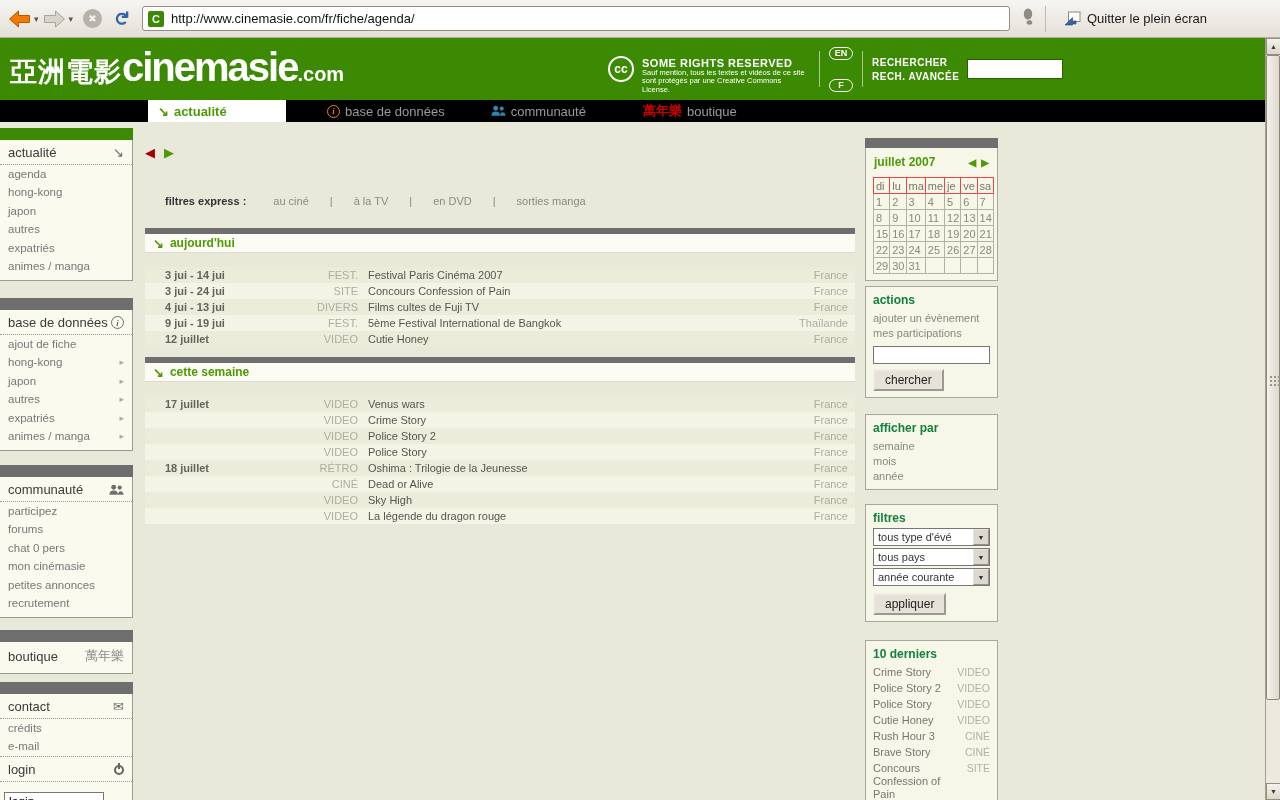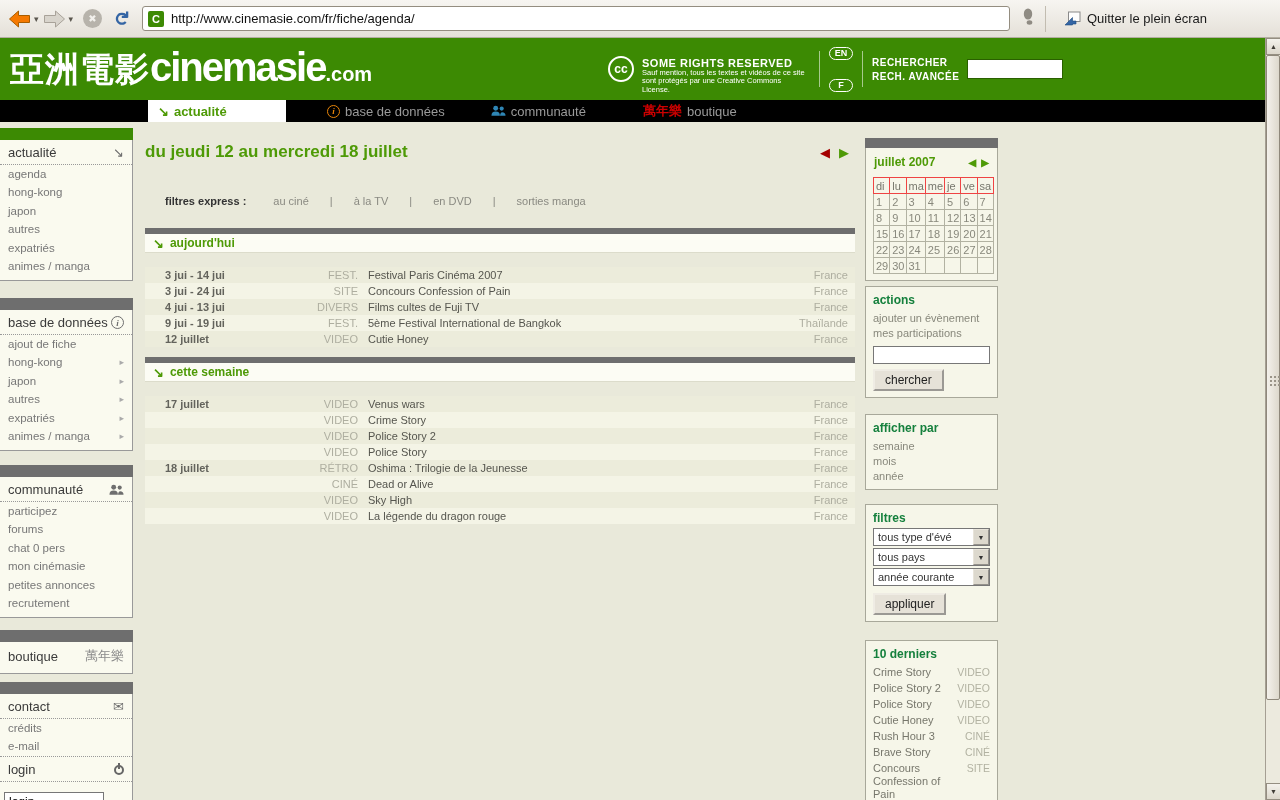--- a/index.html
+++ b/index.html
@@ -21,21 +21,21 @@
   .favicon { width:16px; height:16px; background:#3c8a03; border-radius:2px; color:#fff;
     font-size:11px; font-weight:bold; display:flex; align-items:center; justify-content:center; margin-right:7px; }
   .urltext { font-size:13px; color:#111; white-space:nowrap; }
   .toolsep { width:1px; height:26px; background:#c2bcb0; margin:0 10px; }
   .fsbtn { display:flex; align-items:center; gap:6px; font-size:13px; color:#1a1a1a; padding:3px 8px; border-radius:3px; }
   .foot-ic { margin-left:12px; }
 
   
   .siteheader { position:absolute; top:38px; left:0; width:1265px; height:62px; background:#3c8a03; }
   .logo { position:absolute; left:10px; top:9px; display:flex; align-items:baseline; color:#fff; white-space:nowrap; }
-  .logo-cjk { font-size:34px; font-weight:bold; letter-spacing:1px; }
+  .logo-cjk { font-size:27px; font-weight:bold; letter-spacing:1px; }
   .logo-name { font-size:40px; font-weight:bold; letter-spacing:-2px; line-height:40px; }
   .logo-tld { font-size:20px; font-weight:bold; }
   .hdr-right { position:absolute; left:608px; top:10px; height:42px; display:flex; align-items:center; color:#fff; }
   .cc-circle { width:26px; height:26px; border:2px solid #fff; border-radius:50%; display:flex;
     align-items:center; justify-content:center; font-size:12px; font-weight:bold; flex:0 0 auto; }
   .cc-text { margin-left:8px; width:168px;margin-top:13px; }
   .cc-title { font-size:11px; font-weight:bold; letter-spacing:0.5px; }
   .cc-line { font-size:7.5px; line-height:8.5px; }
   .hsep { width:1px; height:36px; background:rgba(255,255,255,0.55); margin:0 9px; }
   .langcol { display:flex; flex-direction:column; gap:19px; align-items:center; }
@@ -346,21 +346,20 @@
         <span class="pwr-ic"></span>
       </div>
       <div class="login-box">
         <input class="login-input" value="login" style="">
       </div>
     </div>
   </div>
 
   <div class="main">
     <div class="mtitle-row">
-      <span class="mtitle">du jeudi 12 au mercredi 18 juillet</span>
       <span class="navarrows">
         <span class="arr-prev">◀</span>
         <span class="arr-next">▶</span>
       </span>
     </div>
     <div class="fxrow">
       <span class="fxlabel">filtres express :</span>
       <span class="fxlink">au ciné</span>
         <span class="fxsep">|</span>
       <span class="fxlink">à la TV</span>

